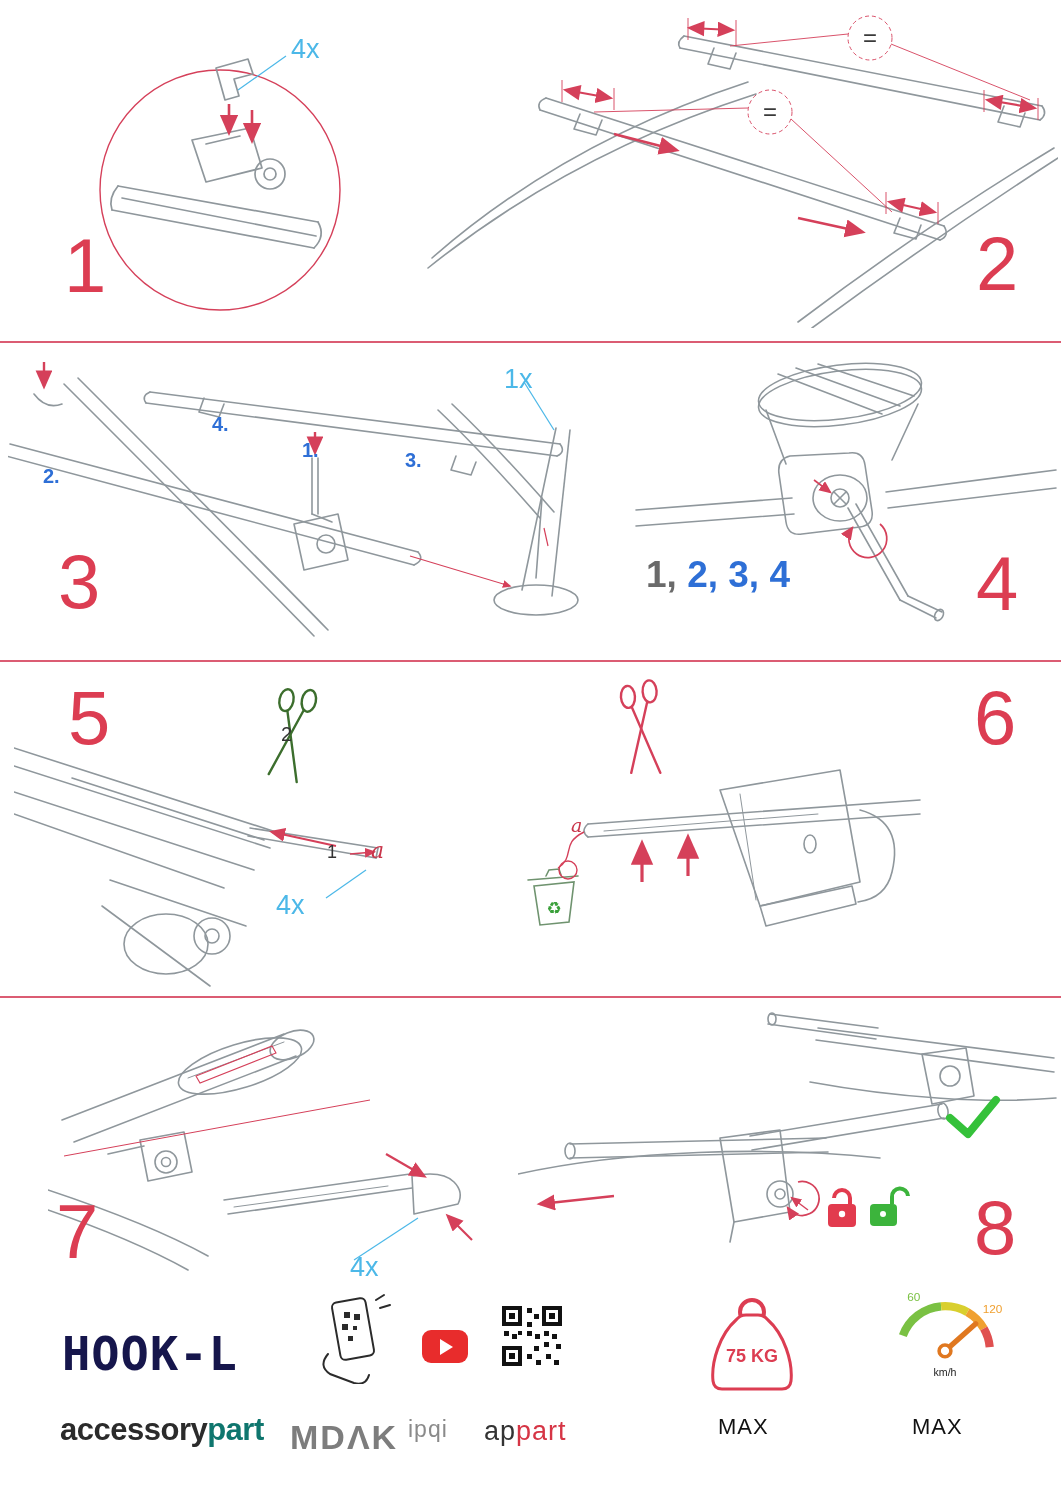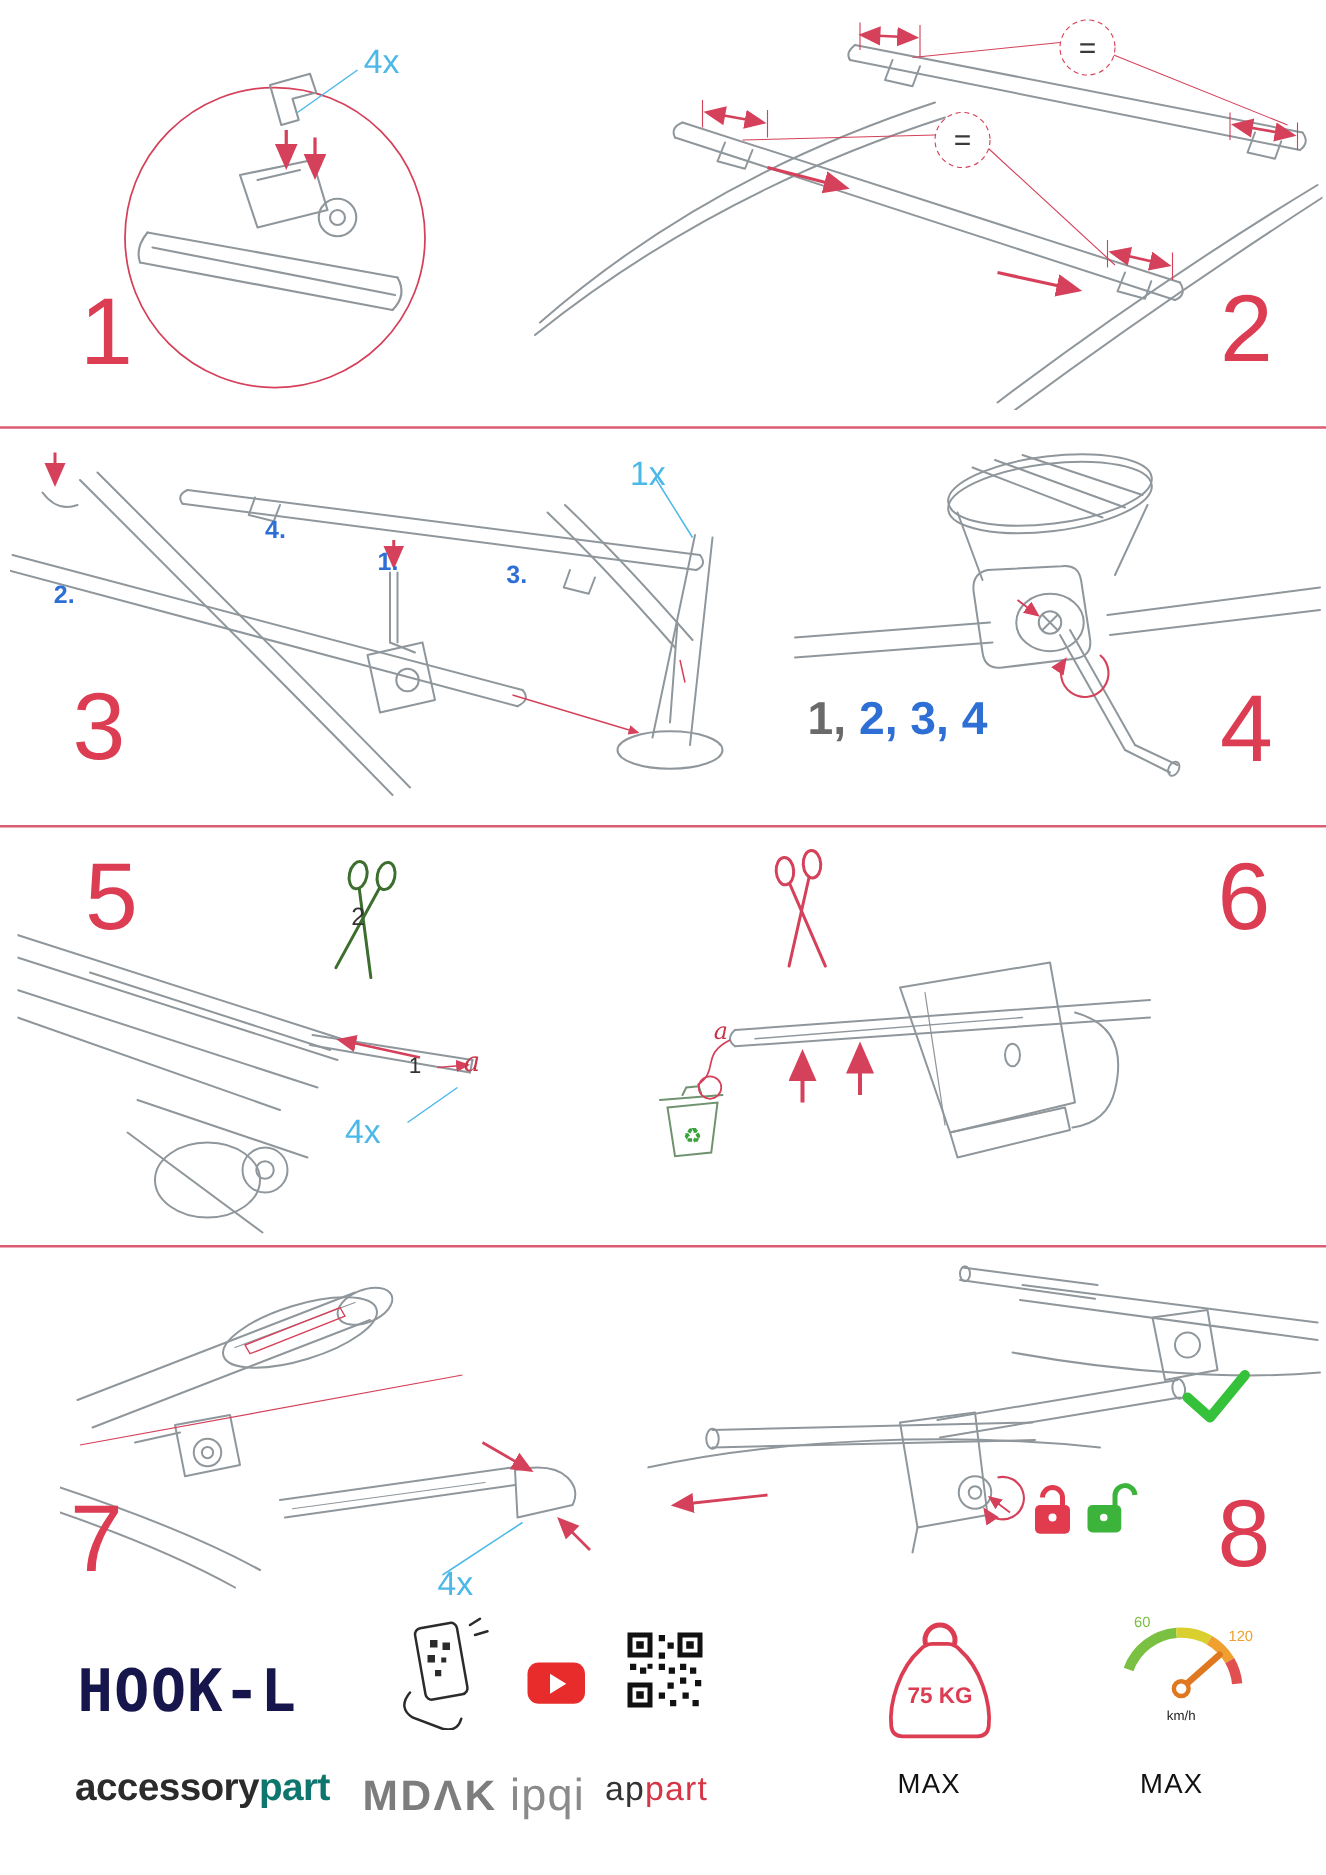--- a/index.html
+++ b/index.html
@@ -11,21 +11,21 @@
   .qty{position:absolute;font-size:27px;color:#4cb8e8;font-weight:400;line-height:1;}
   .bluelabel{position:absolute;font-size:20px;font-weight:700;color:#2e6fd6;line-height:1;}
   .seq{position:absolute;font-size:37px;font-weight:700;line-height:1;}
   .seq .done{color:#6a6a6a}.seq .todo{color:#2e6fd6}
   .small-label{position:absolute;font-size:20px;color:#333;line-height:1;}
   .a-label{position:absolute;font-size:22px;color:#c9354a;font-style:italic;line-height:1;font-family:"DejaVu Serif",serif;}
   .product{position:absolute;font-family:"DejaVu Sans Mono",monospace;font-weight:700;font-size:47px;color:#16164c;letter-spacing:1px;line-height:1;}
   .brand{position:absolute;font-size:31px;font-weight:700;color:#2b2b2b;letter-spacing:-.5px;line-height:1;}
   .brand .red{color:#0f766e;}
   .logo-mdak{position:absolute;font-size:34px;font-weight:700;color:#7d7d7d;letter-spacing:2px;line-height:1;}
-  .logo-ipqi{position:absolute;font-size:36px;color:#8a8a8a;letter-spacing:1px;line-height:1;}
+  .logo-ipqi{position:absolute;font-size:23px;color:#8a8a8a;letter-spacing:1px;line-height:1;}
   .logo-apline{position:absolute;font-size:27px;color:#333;letter-spacing:1px;line-height:1;}
   .logo-apline .red{color:#d63545;}
   .max{position:absolute;font-size:22px;color:#111;font-weight:500;letter-spacing:1px;line-height:1;}
   .yt{position:absolute;width:46px;height:33px;background:#e82c2c;border-radius:9px;display:flex;align-items:center;justify-content:center;}
   .yt .tri{width:0;height:0;border-left:13px solid #fff;border-top:8px solid transparent;border-bottom:8px solid transparent;margin-left:3px;}
   svg text{font-family:"Liberation Sans",sans-serif;}
 </style>
 </head>
 <body>
 

